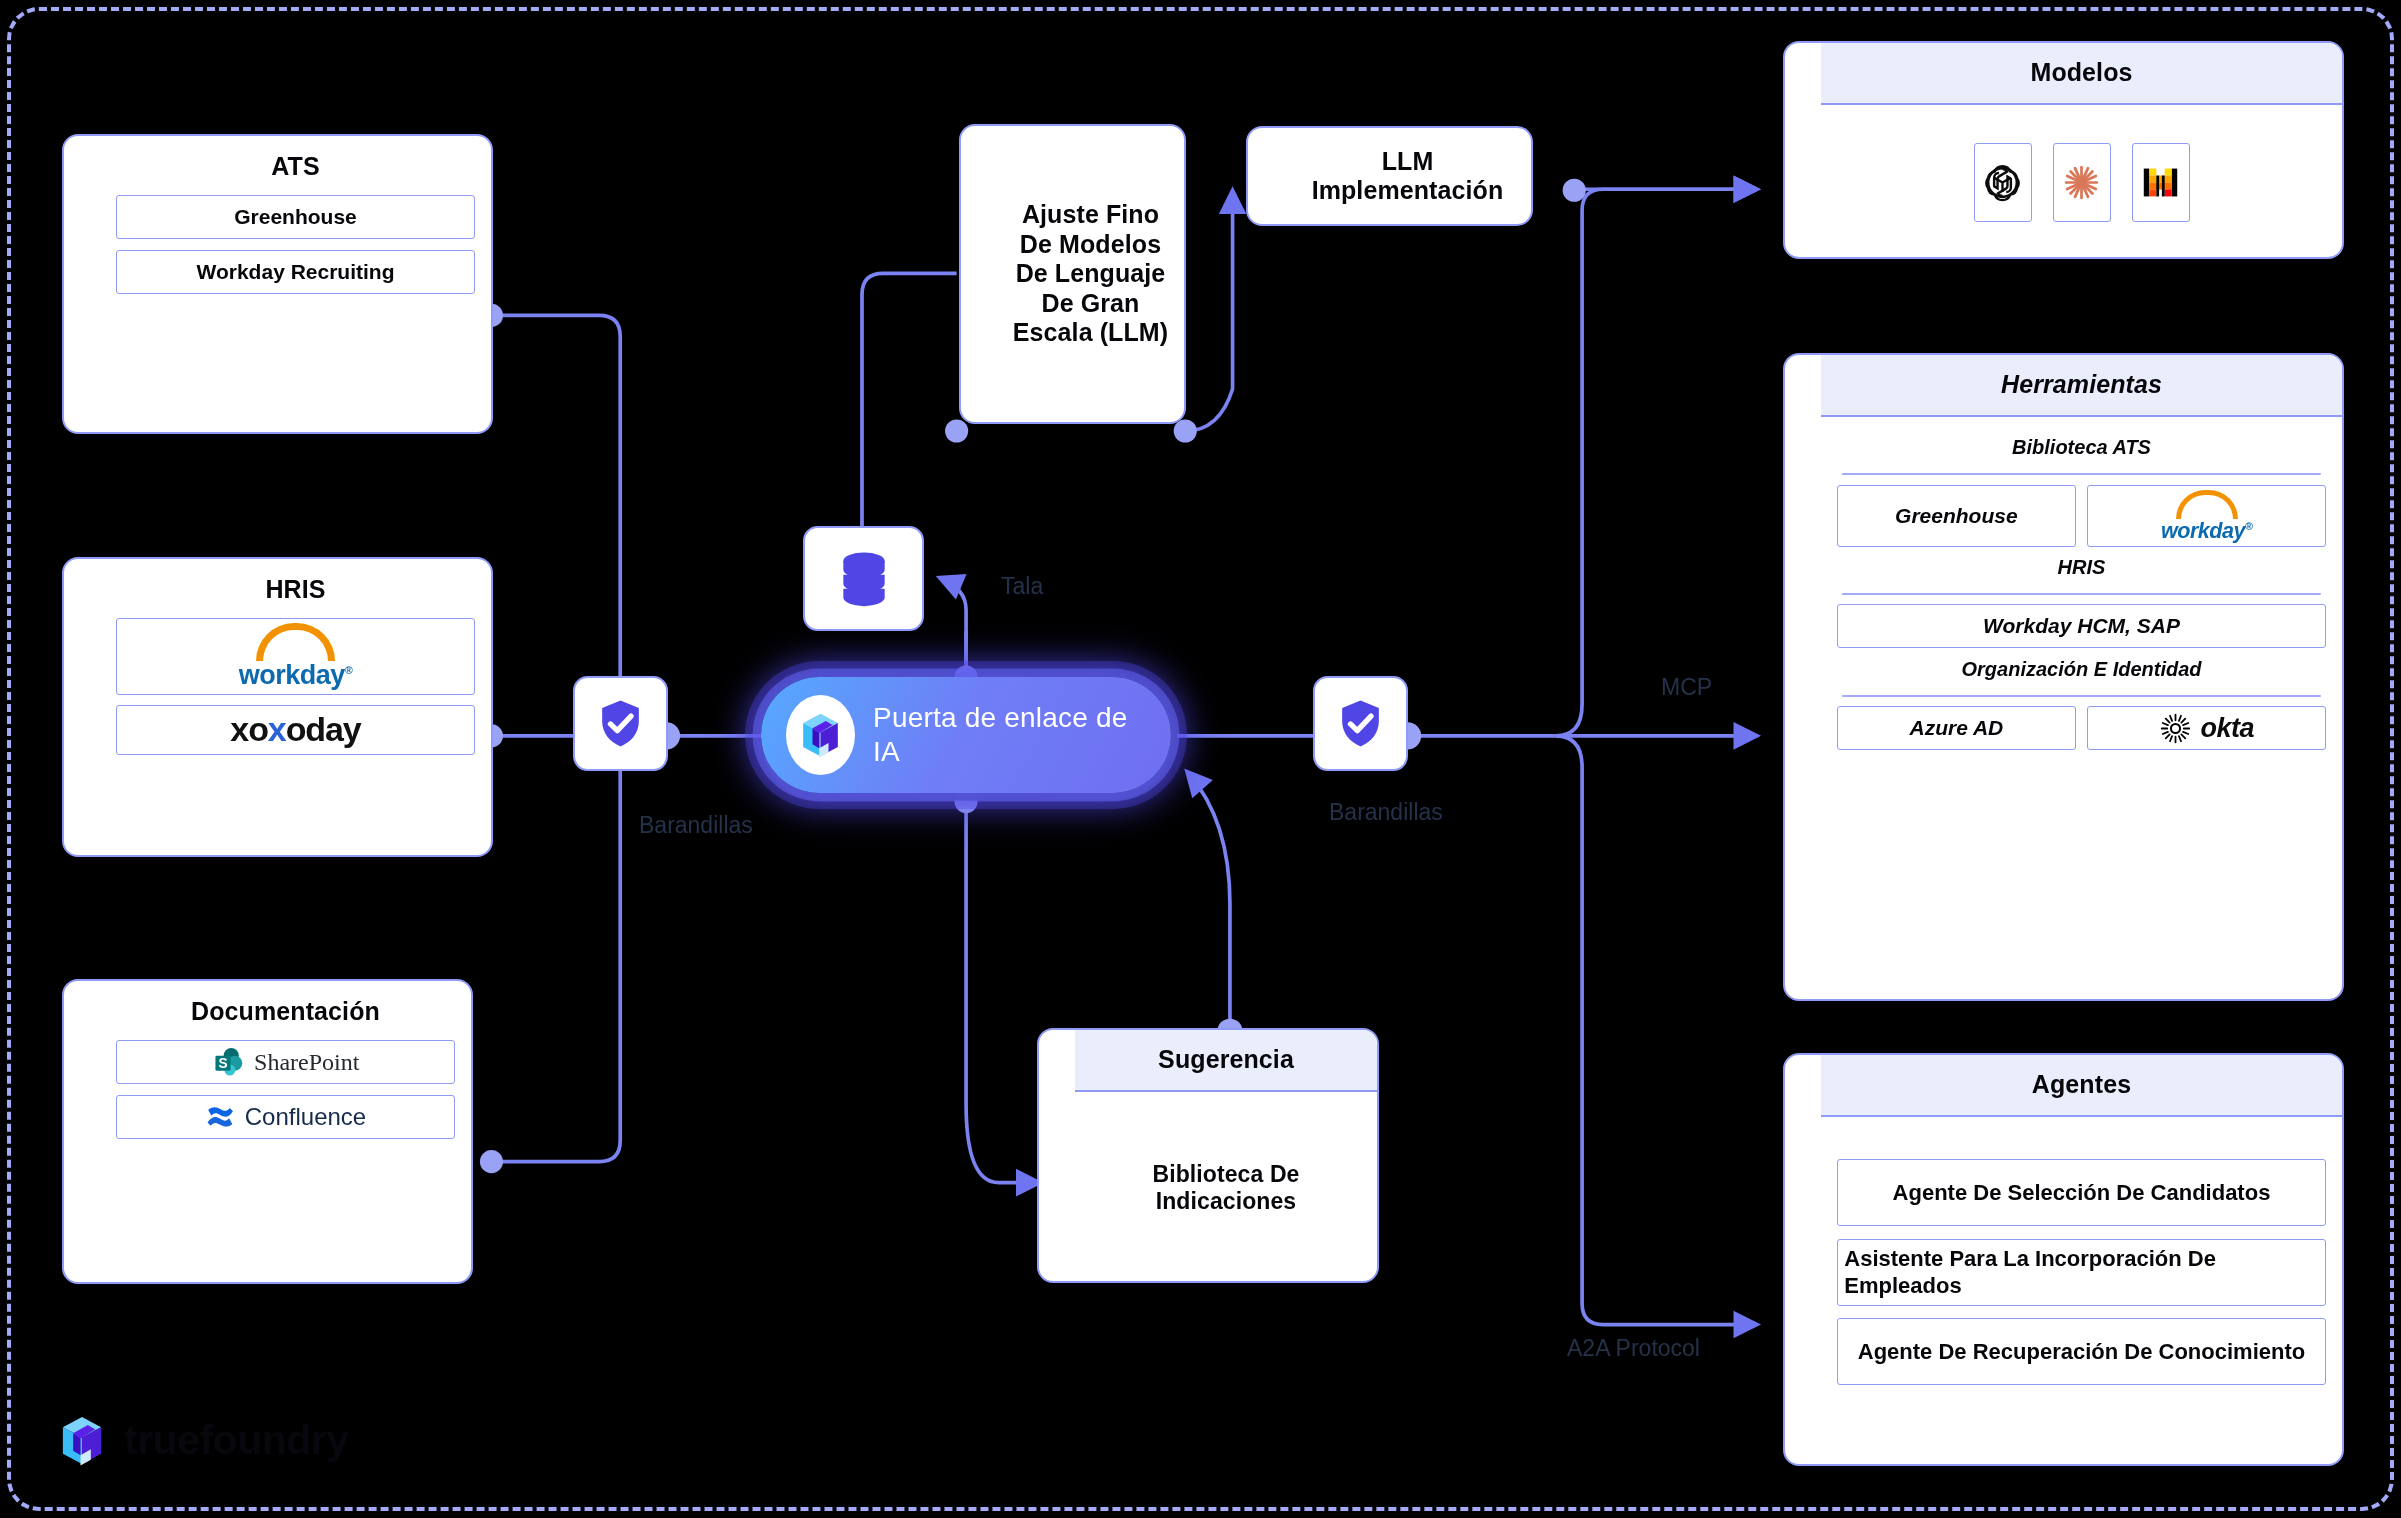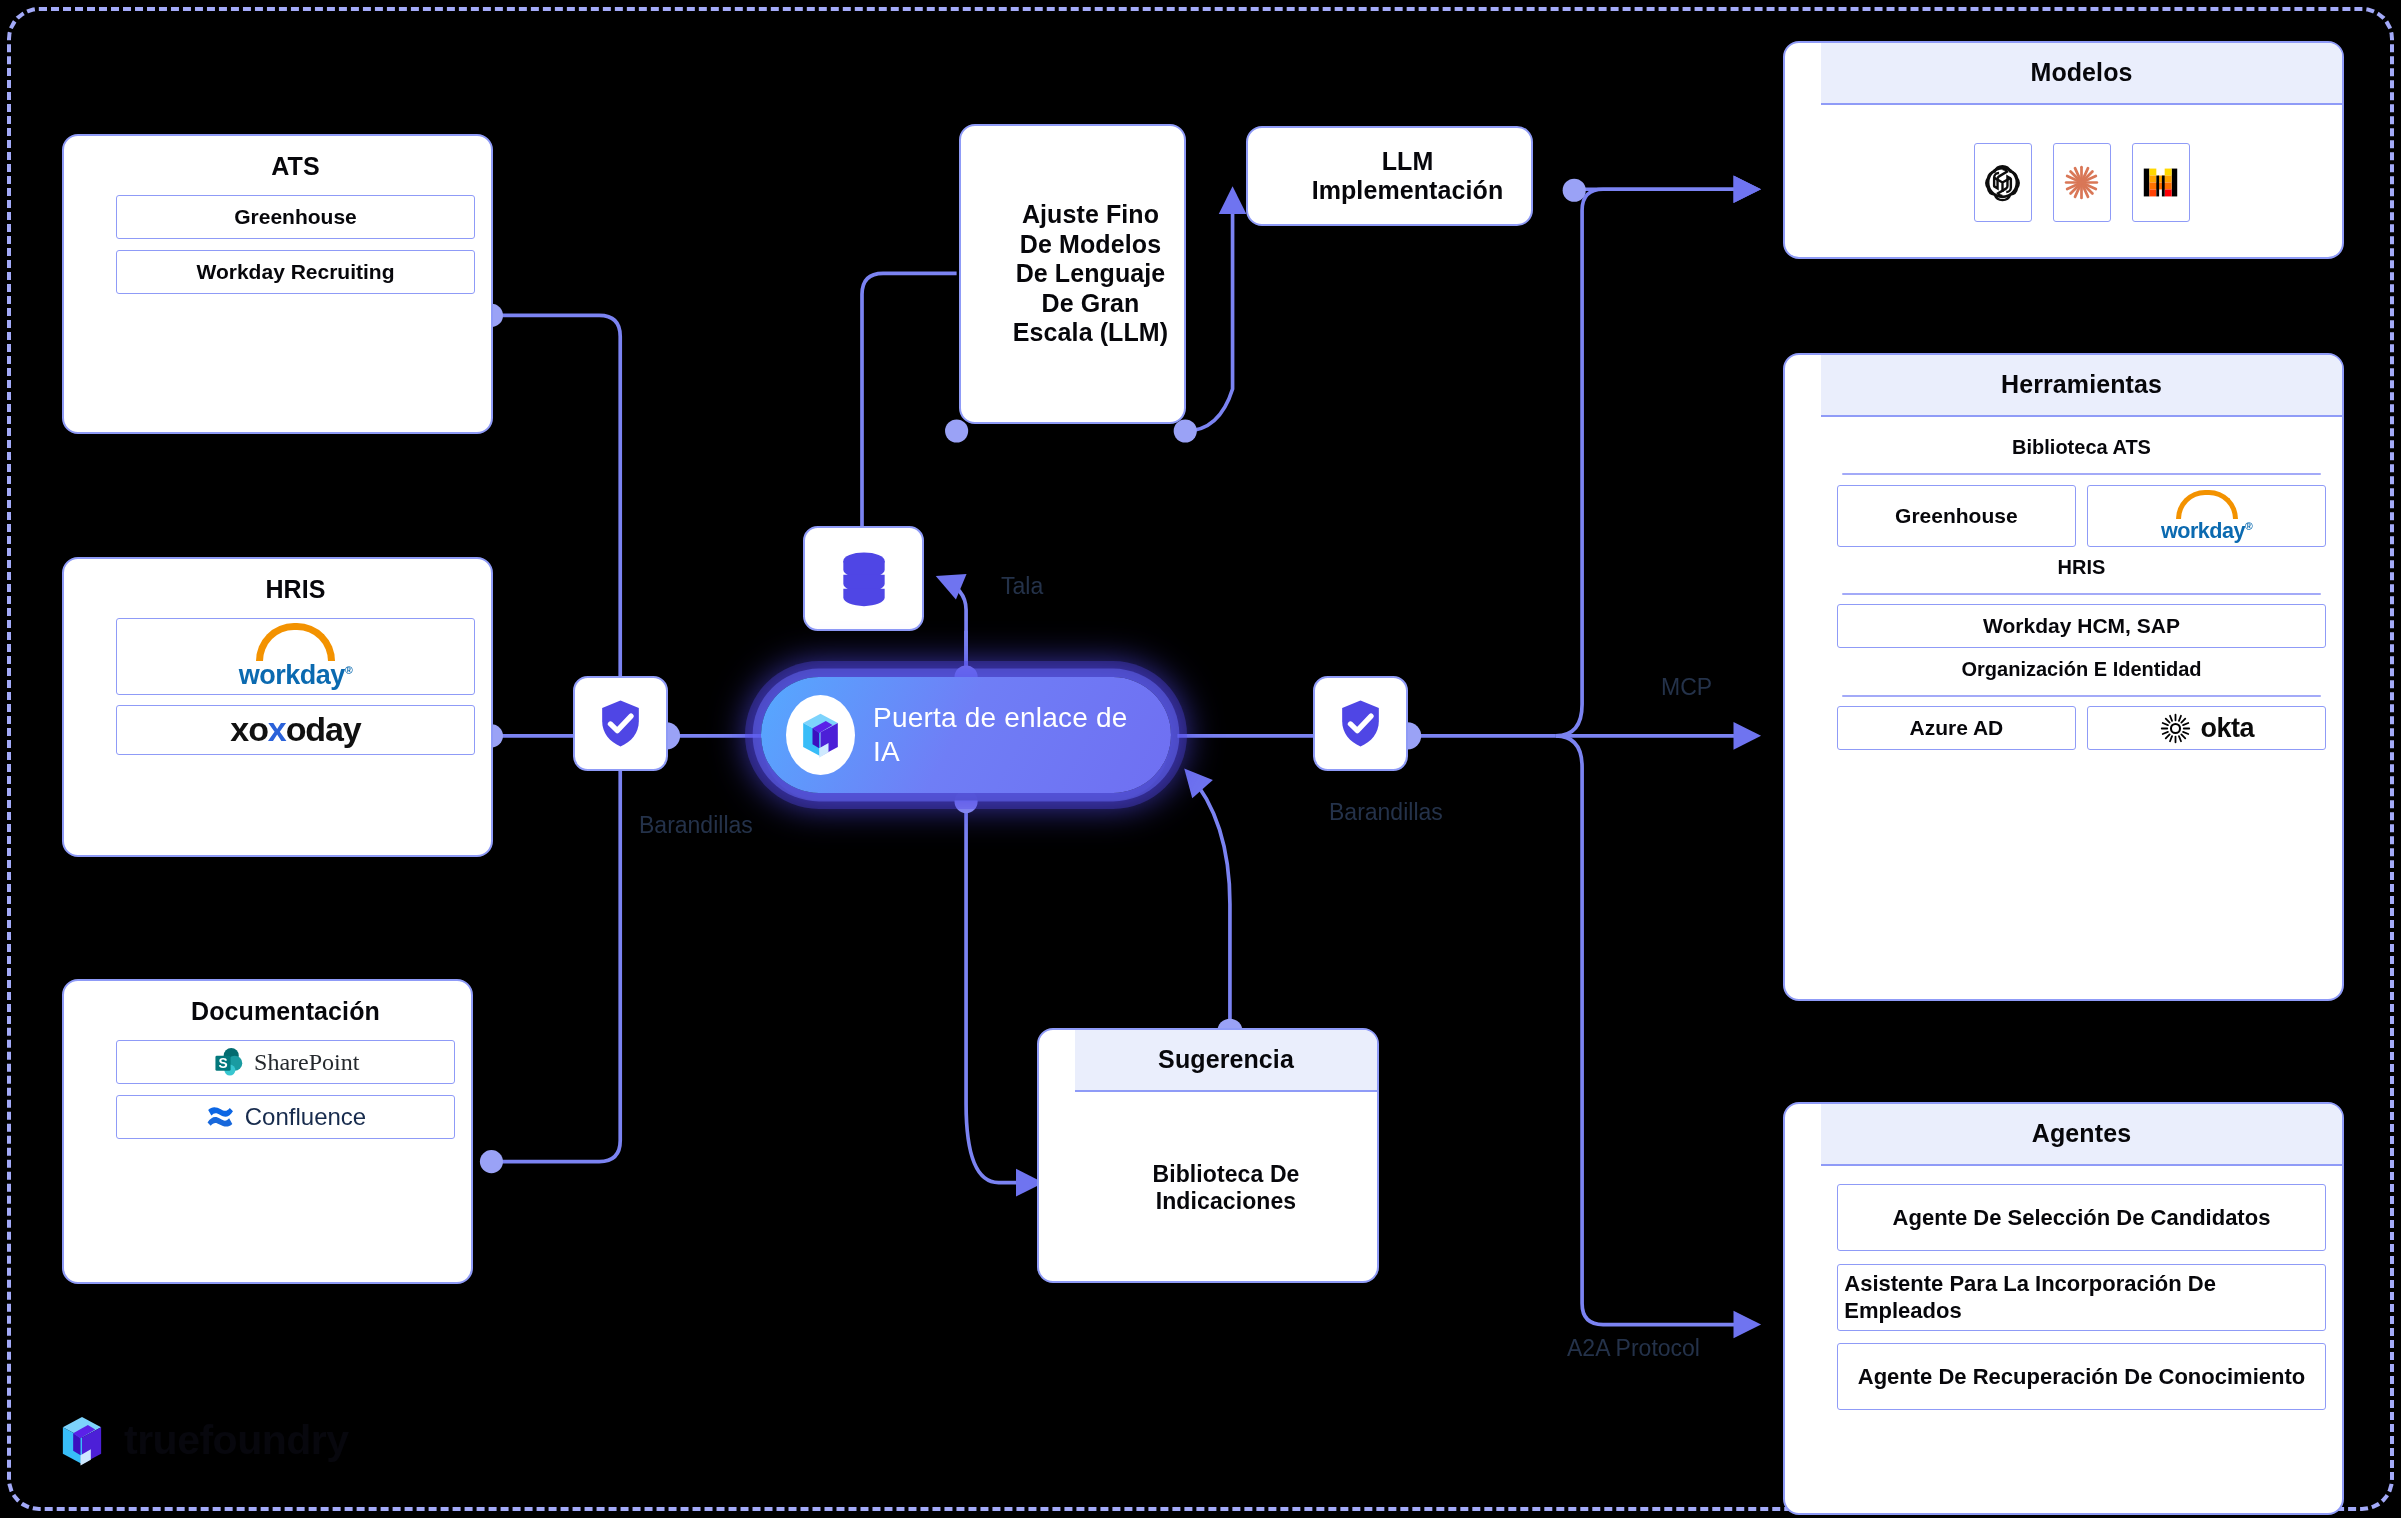--- a/index.html
+++ b/index.html
@@ -373,21 +373,21 @@
             <rect x="6" y="19" width="5" height="5" fill="#ff4205"></rect>
             <rect x="17" y="19" width="5" height="5" fill="#ff0107"></rect>
             <rect x="11" y="9" width="2" height="15" fill="#000"></rect>
             <rect x="15" y="9" width="2" height="15" fill="#000"></rect>
           </svg>
         </div>
       </div>
     </div>
   </div>
 
-  <div class="card banded" style="left:1783px;top:353px;width:561px;height:648px;">
+  <div class="card banded" style="left:1783px;top:353px;width:561px;height:648px;font-style:italic;">
     <div class="band">
       <div class="title">Herramientas</div>
     </div>
     <div class="body" style="gap:6.3px;">
       <div class="sect">Biblioteca ATS</div>
       <div class="rule"></div>
       <div class="row2">
         <div class="chip">Greenhouse</div>
         <div class="chip">
           <span class="wd sm">
@@ -426,21 +426,21 @@
               </g>
               <circle cx="24" cy="24" r="6.6" fill="none" stroke="#000" stroke-width="3"></circle>
             </svg>
             <span class="okw">okta</span>
           </span>
         </div>
       </div>
     </div>
   </div>
 
-  <div class="card banded" style="left:1783px;top:1102px;width:561px;height:413px;">
+  <div class="card banded" style="left:1783px;top:1053px;width:561px;height:413px;gap:24px;">
     <div class="band">
       <div class="title">Agentes</div>
     </div>
     <div class="body" style="gap:12.6px;padding-top:18px;">
       <div class="chip" style="min-height:67px;font-size:22px;line-height:1.25;">Agente De Selección De Candidatos</div>
       <div class="chip" style="min-height:67px;font-size:22px;line-height:1.25;">Asistente Para La Incorporación De Empleados</div>
       <div class="chip" style="min-height:67px;font-size:22px;line-height:1.25;">Agente De Recuperación De Conocimiento</div>
     </div>
   </div>
 

